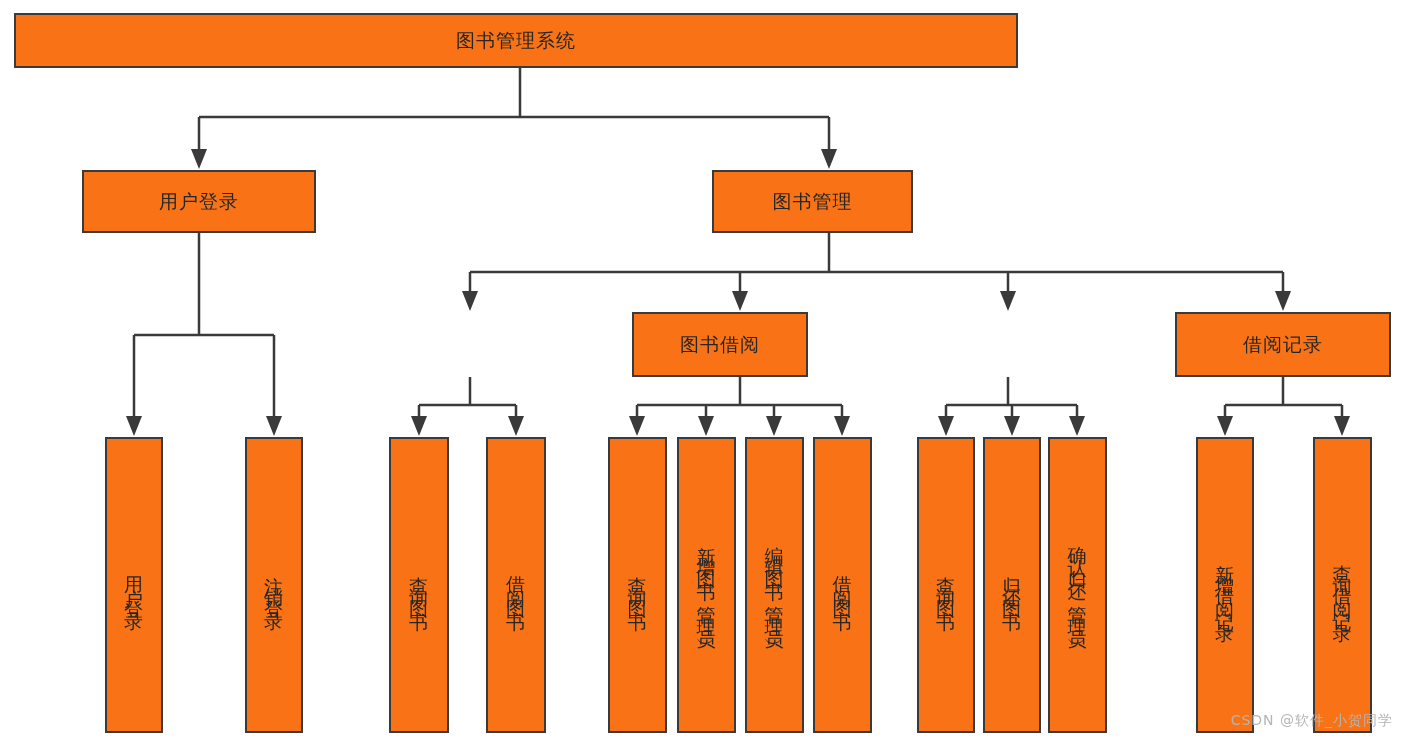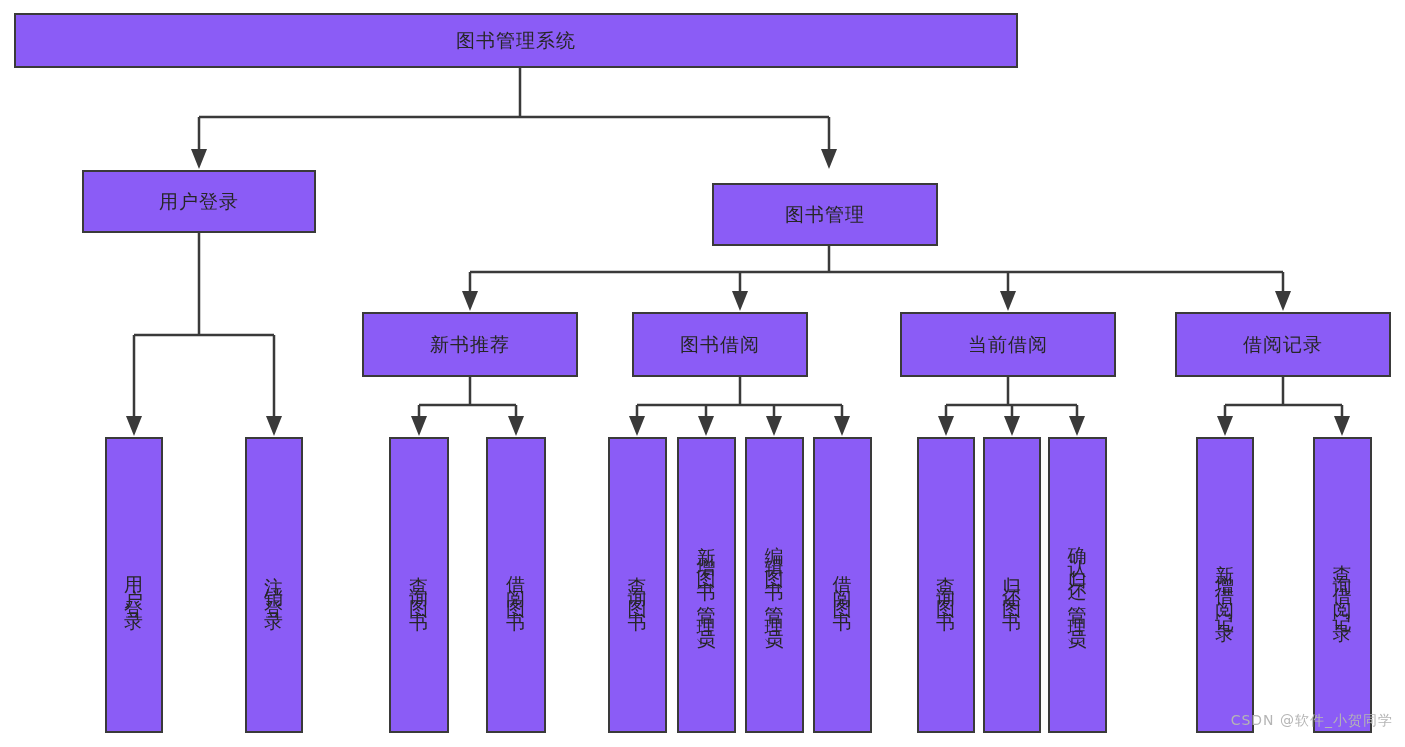--- a/index.html
+++ b/index.html
@@ -14,21 +14,21 @@
   .connectors {
     position: absolute;
     left: 0; top: 0;
     width: 1405px; height: 747px;
     color: var(--line, #3a3a3a);
   }
   .node {
     position: absolute;
     box-sizing: border-box;
     border: 2.5px solid var(--line, #3a3a3a);
-    background: #8b5cf6;
+    background: #f97316;
     display: flex;
     align-items: center;
     justify-content: center;
     color: var(--text, #262626);
     z-index: 2;
   }
   .hbox { font-size: 19px; letter-spacing: 1px; white-space: nowrap; }
   .vtext {
     writing-mode: vertical-rl;
     text-orientation: mixed;
@@ -84,32 +84,26 @@
     </g>
   </svg>
 
   <div class="node hbox" style="left:14px; top:13px; width:1004px; height:55px;">
     <span>图书管理系统</span>
   </div>
 
   <div class="node hbox" style="left:82px; top:170px; width:234px; height:63px;">
     <span>用户登录</span>
   </div>
-  <div class="node hbox" style="left:712px; top:183px; width:226px; height:63px;">
+  <div class="node hbox" style="left:712px; top:170px; width:201px; height:63px;">
     <span>图书管理</span>
   </div>
 
-  <div class="node hbox" style="left:362px; top:312px; width:216px; height:65px;">
-    <span>新书推荐</span>
-  </div>
   <div class="node hbox" style="left:632px; top:312px; width:176px; height:65px;">
     <span>图书借阅</span>
-  </div>
-  <div class="node hbox" style="left:900px; top:312px; width:216px; height:65px;">
-    <span>当前借阅</span>
   </div>
   <div class="node hbox" style="left:1175px; top:312px; width:216px; height:65px;text-align:right;">
     <span>借阅记录</span>
   </div>
 
   <div class="node" style="left:105px; top:437px; width:58px; height:296px;">
     <span class="vtext">用户登录</span>
   </div>
   <div class="node" style="left:245px; top:437px; width:58px; height:296px;">
     <span class="vtext">注销登录</span>

